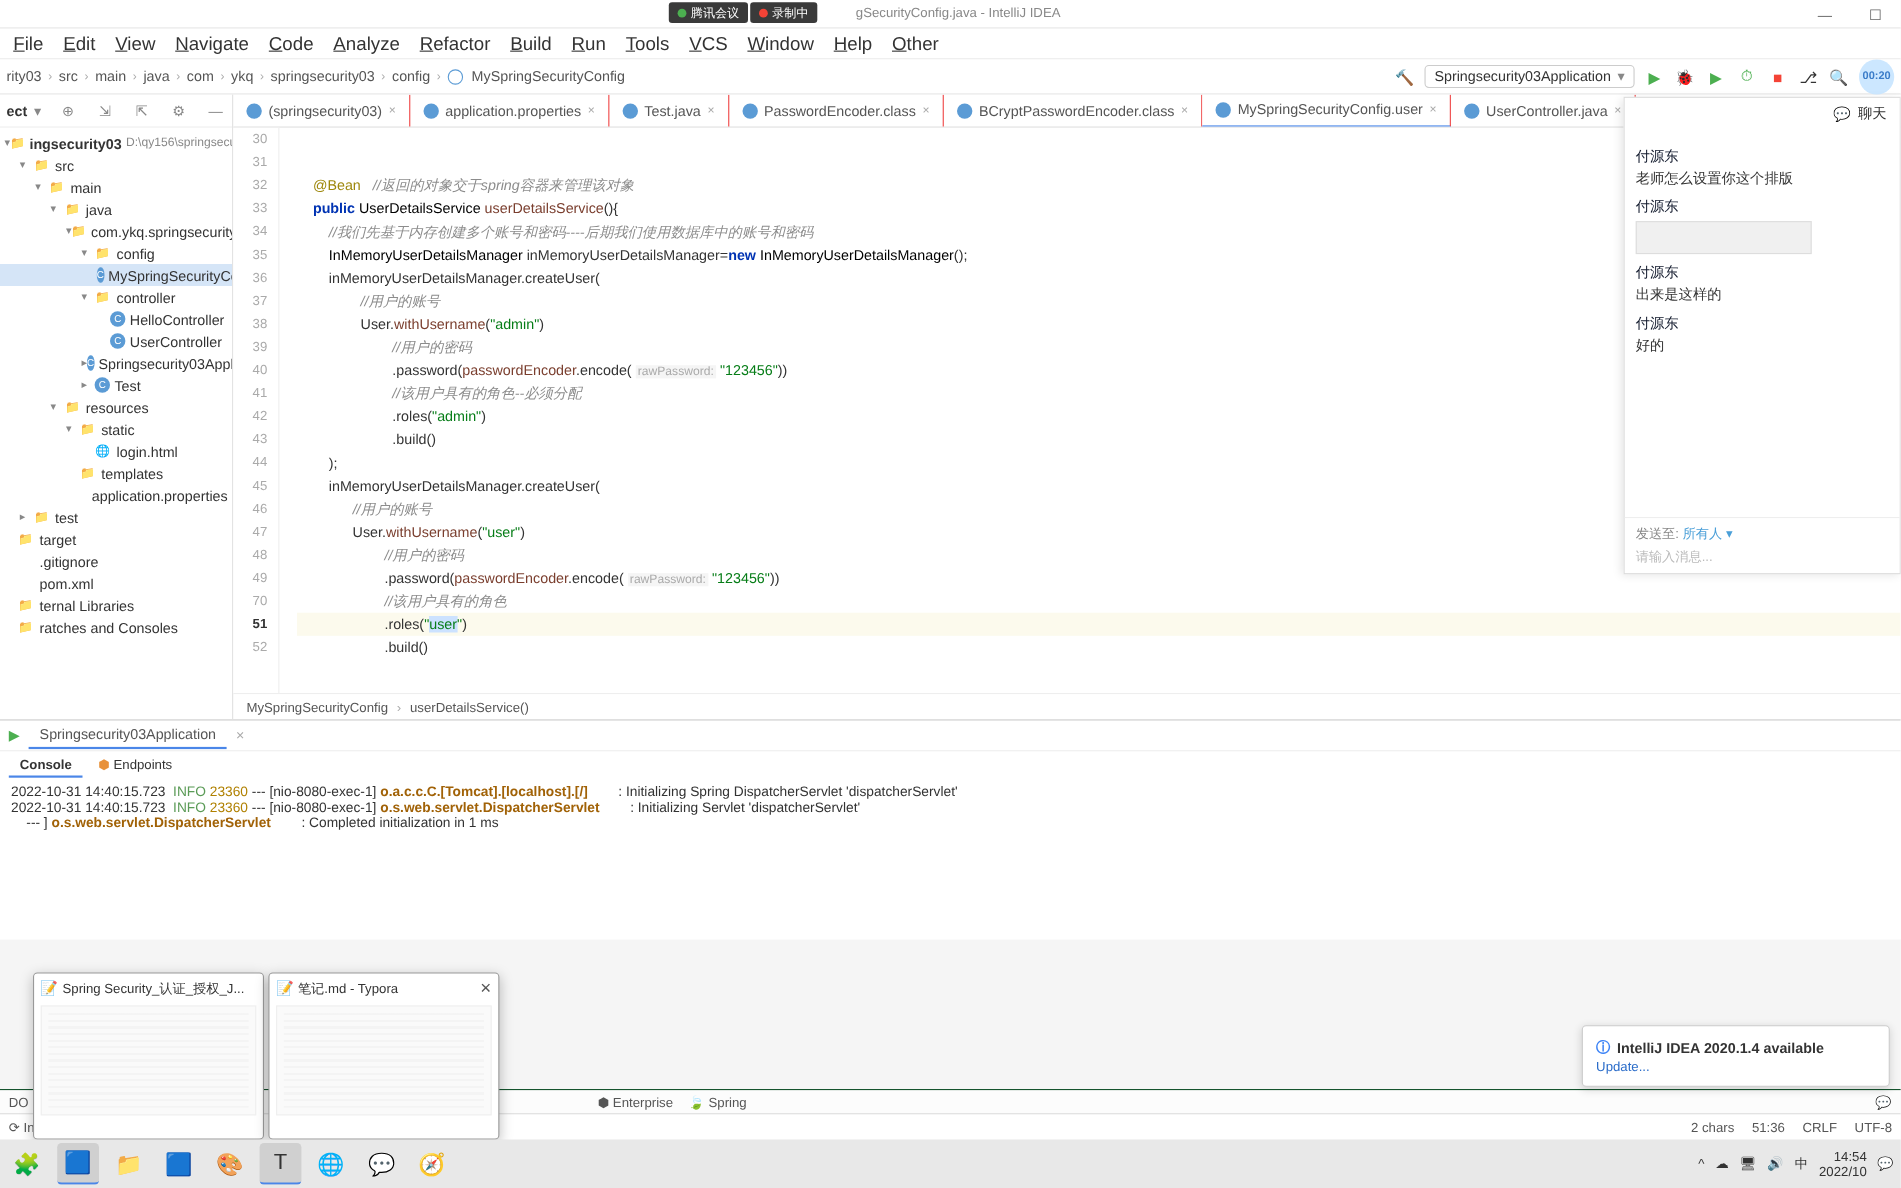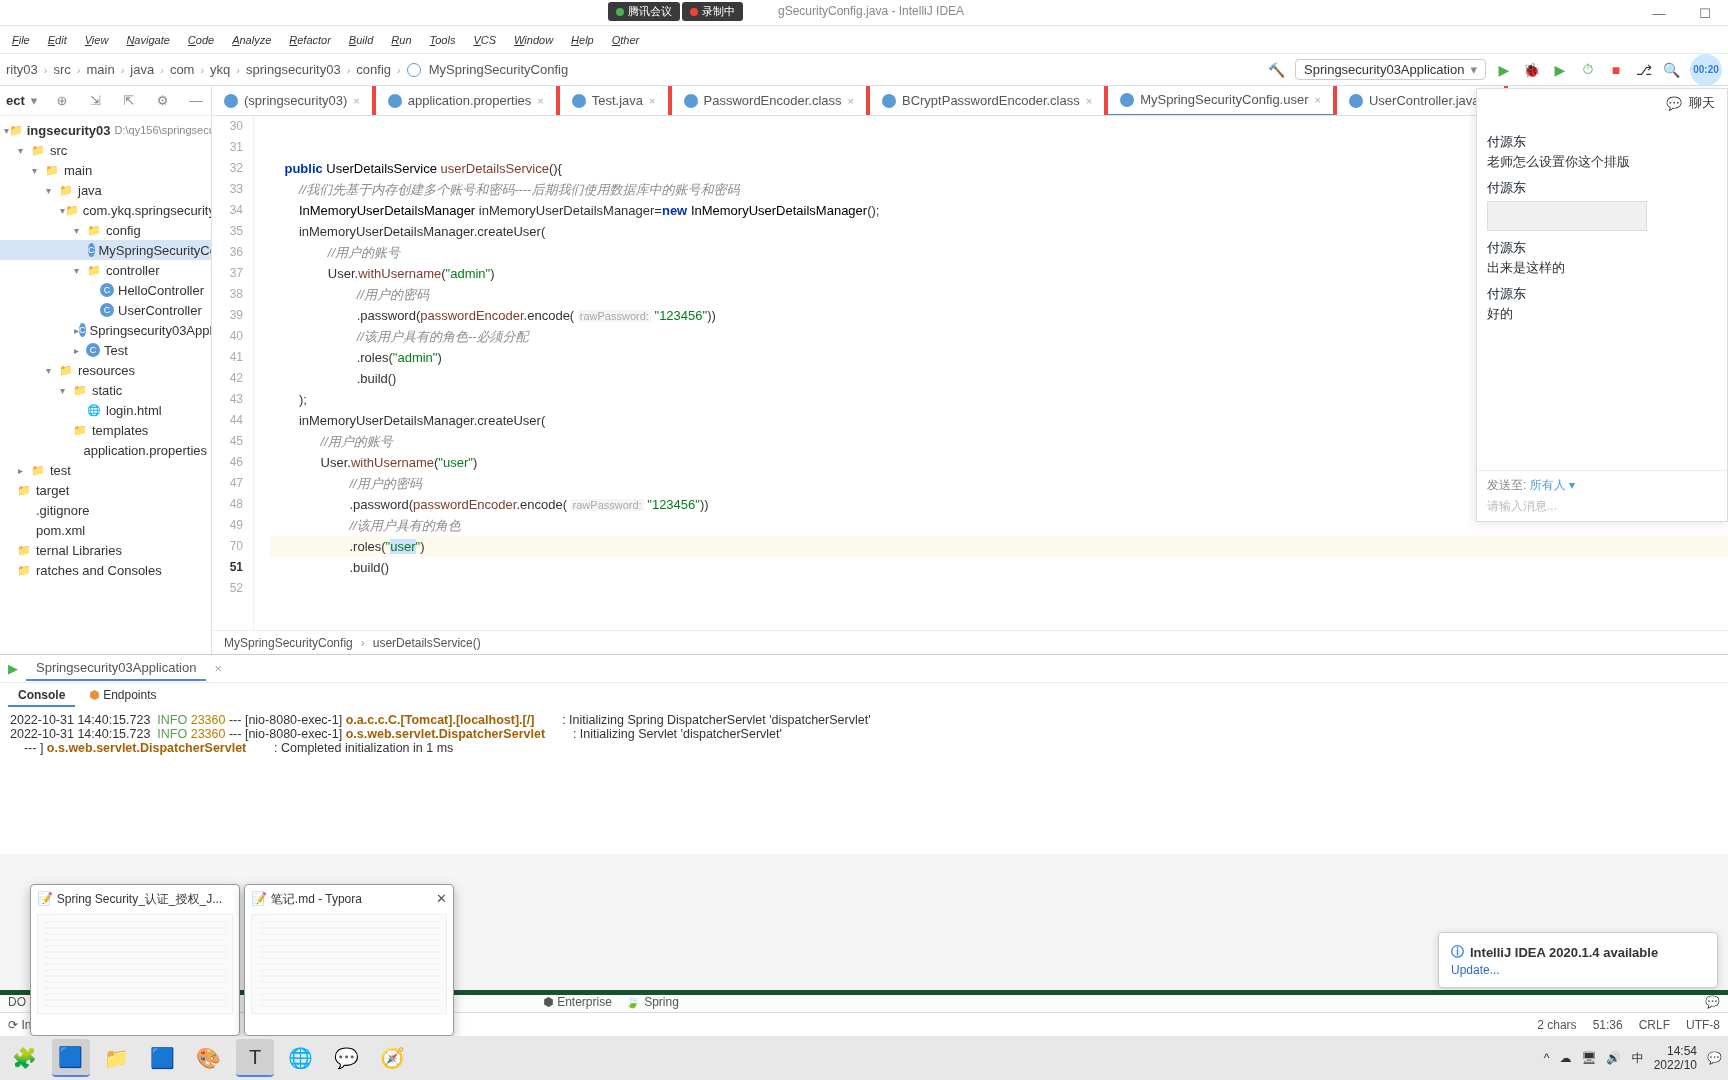--- a/index.html
+++ b/index.html
@@ -10,21 +10,21 @@
     .recording-badges { position: absolute; top: 2px; left: 608px; display: flex; gap: 2px; }
     .badge { padding: 2px 8px; background: #3a3a3a; color: #fff; font-size: 11px; display: flex; align-items: center; gap: 4px; border-radius: 3px; }
     .badge.green-dot::before { content:""; width:8px; height:8px; background:#4caf50; border-radius:50%; }
     .badge.red-dot::before { content:""; width:8px; height:8px; background:#f44336; border-radius:50%; }
     .title-text { position: absolute; top: 4px; left: 778px; color: #888; font-size: 12px; }
     .window-controls { position: absolute; top: 0; right: 0; display: flex; }
     .window-controls span { width: 46px; height: 26px; display: flex; align-items: center; justify-content: center; color: #666; }
     
     
     .menu-bar { height: 28px; background: #fff; display: flex; align-items: center; padding: 0 4px; gap: 2px; border-bottom: 1px solid #e8e8e8; }
-    .menu-item { padding: 4px 8px; color: #333; font-size: 11px; font-style: italic; }
+    .menu-item { padding: 4px 8px; color: #333; font-size: 17px; }
     .menu-item u { text-decoration: underline; }
     
     
     .toolbar { height: 32px; background: #fff; display: flex; align-items: center; padding: 0 6px; border-bottom: 1px solid #e0e0e0; }
     .breadcrumb { display: flex; align-items: center; gap: 6px; font-size: 13px; color: #555; }
     .breadcrumb .chev { color: #aaa; font-size: 11px; }
     .bc-icon { width: 14px; height: 14px; border: 1.5px solid #5b9bd5; border-radius: 50%; display: inline-block; margin-right: 2px; }
     .toolbar-right { margin-left: auto; display: flex; align-items: center; gap: 8px; }
     .run-config { display: flex; align-items: center; border: 1px solid #ccc; border-radius: 4px; padding: 2px 8px; font-size: 13px; }
     .run-config::after { content: "▾"; margin-left: 6px; color: #888; }
@@ -46,21 +46,21 @@
     .fic.folder { color: #d4a84b; }
     .fic.folder::before { content: "📁"; }
     .fic.java { background: #5b9bd5; color: #fff; border-radius: 50%; width: 14px; height: 14px; font-size: 9px; }
     .fic.html::before { content: "🌐"; font-size: 11px; }
     .tree-row.selected { background: #d5e5f7; }
     .tree-path { color: #888; font-size: 11px; margin-left: 4px; }
     
     
     .editor-area { flex: 1; display: flex; flex-direction: column; overflow: hidden; }
     .tabs { height: 30px; display: flex; align-items: center; border-bottom: 1px solid #e0e0e0; overflow: hidden; }
-    .tab { padding: 0 12px; height: 30px; display: flex; align-items: center; gap: 6px; font-size: 13px; border-right: 4px solid #ef4444; color: #555; white-space: nowrap; }
+    .tab { padding: 0 12px; height: 30px; display: flex; align-items: center; gap: 6px; font-size: 13px; border-right: 1px solid #ef4444; color: #555; white-space: nowrap; }
     .tab.active { background: #fff; border-bottom: 2px solid #4a86e8; }
     .tab .close { color: #aaa; font-size: 11px; }
     .tab .fic { width: 14px; height: 14px; }
     .editor-body { flex: 1; display: flex; overflow: hidden; }
     .gutter { width: 42px; background: #fff; text-align: right; padding-right: 10px; color: #aaa; font-family: "JetBrains Mono", Consolas, monospace; font-size: 12px; border-right: 1px solid #eee; }
     .gutter div { height: 21px; line-height: 21px; }
     .gutter .current { color: #333; font-weight: 600; }
     .code { flex: 1; font-family: "JetBrains Mono", Consolas, monospace; font-size: 13px; padding-left: 16px; overflow: hidden; position: relative; }
     .code-line { height: 21px; line-height: 21px; white-space: pre; }
     .kw { color: #0033b3; font-weight: 600; }
@@ -108,21 +108,21 @@
     .preview-title { font-size: 12px; color: #333; white-space: nowrap; overflow: hidden; text-overflow: ellipsis; }
     .preview-close { float: right; color: #555; }
     .preview-body { width: 100%; height: 100px; background: #fafafa; margin-top: 6px; border: 1px solid #eee; position: relative; }
     .preview-body::after { content:""; position:absolute; inset:6px; background: repeating-linear-gradient(#eee, #eee 2px, transparent 2px, transparent 6px); opacity: 0.5; }
     
     
     .status-bar { position: absolute; bottom: 44px; left: 0; right: 0; height: 24px; background: #fff; border-top: 1px solid #ddd; display: flex; align-items: center; padding: 0 8px; font-size: 12px; color: #555; gap: 14px; }
     .status-bar .right { margin-left: auto; display: flex; gap: 16px; align-items: center; }
     .progress { width: 80px; height: 6px; background: #ddd; border-radius: 3px; overflow: hidden; }
     .progress .bar { width: 40%; height: 100%; background: #4a86e8; }
-    .tool-window-tabs { position: absolute; bottom: 68px; left: 0; right: 0; height: 22px; display: flex; padding: 0 8px; gap: 14px; font-size: 12px; color: #555; background: #fcfcfc; border-top: 5px solid #14532d; }
+    .tool-window-tabs { position: absolute; bottom: 68px; left: 0; right: 0; height: 22px; display: flex; align-items: center; padding: 0 8px; gap: 14px; font-size: 12px; color: #555; background: #fcfcfc; border-top: 1px solid #14532d; }
     
     
     .notif { position: absolute; right: 10px; bottom: 92px; width: 280px; background: #fff; border: 1px solid #ccc; box-shadow: 0 2px 8px rgba(0,0,0,0.15); padding: 10px 12px; border-radius: 4px; }
     .notif .n-title { font-weight: 600; display:flex; align-items:center; gap:6px; }
     .notif .n-link { color: #2a6cc9; margin-top: 2px; font-size: 12px; }
     
     
     .taskbar { position: absolute; bottom: 0; left: 0; right: 0; height: 44px; background: #e8e8e8; display: flex; align-items: center; padding: 0 6px; gap: 8px; }
     .tb-app { width: 38px; height: 38px; border-radius: 4px; display: flex; align-items: center; justify-content: center; font-size: 20px; }
     .tb-app.active { background: #d0d0d0; border-bottom: 2px solid #4a86e8; }
@@ -389,20 +389,21 @@
           <div>47</div>
           <div>48</div>
           <div>49</div>
           <div>70</div>
           <div class="current">51</div>
           <div>52</div>
         </div>
       <div class="code" id="code">
           <div class="code-line"></div>
           <div class="code-line"></div>
+          <div class="code-line">    <span class="ann">@Bean</span>   <span class="cmt">//返回的对象交于spring容器来管理该对象</span></div>
           <div class="code-line">    <span class="kw">public</span> <span class="cls">UserDetailsService</span> <span class="mtd">userDetailsService</span>(){</div>
           <div class="code-line">        <span class="cmt">//我们先基于内存创建多个账号和密码----后期我们使用数据库中的账号和密码</span></div>
           <div class="code-line">        <span class="cls">InMemoryUserDetailsManager</span> inMemoryUserDetailsManager=<span class="kw">new</span> <span class="cls">InMemoryUserDetailsManager</span>();</div>
           <div class="code-line">        inMemoryUserDetailsManager.createUser(</div>
           <div class="code-line">                <span class="cmt">//用户的账号</span></div>
           <div class="code-line">                User.<span class="mtd">withUsername</span>(<span class="str">"admin"</span>)</div>
           <div class="code-line">                        <span class="cmt">//用户的密码</span></div>
           <div class="code-line">                        .password(<span class="mtd">passwordEncoder</span>.encode( <span class="hint">rawPassword:</span> <span class="str">"123456"</span>))</div>
           <div class="code-line">                        <span class="cmt">//该用户具有的角色--必须分配</span></div>
           <div class="code-line">                        .roles(<span class="str">"admin"</span>)</div>

